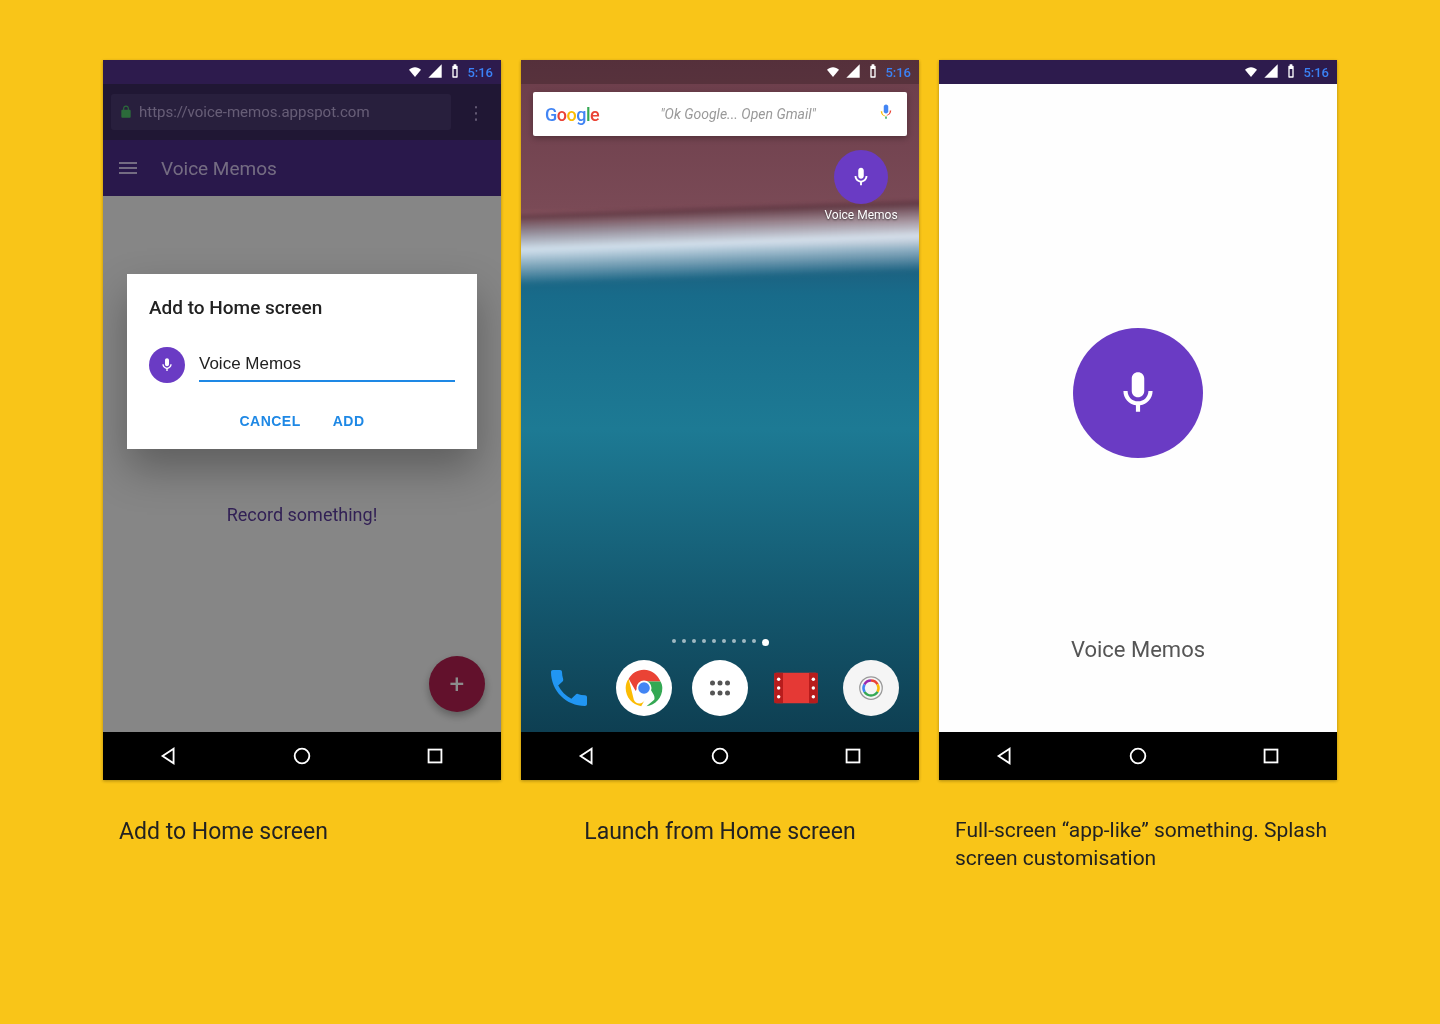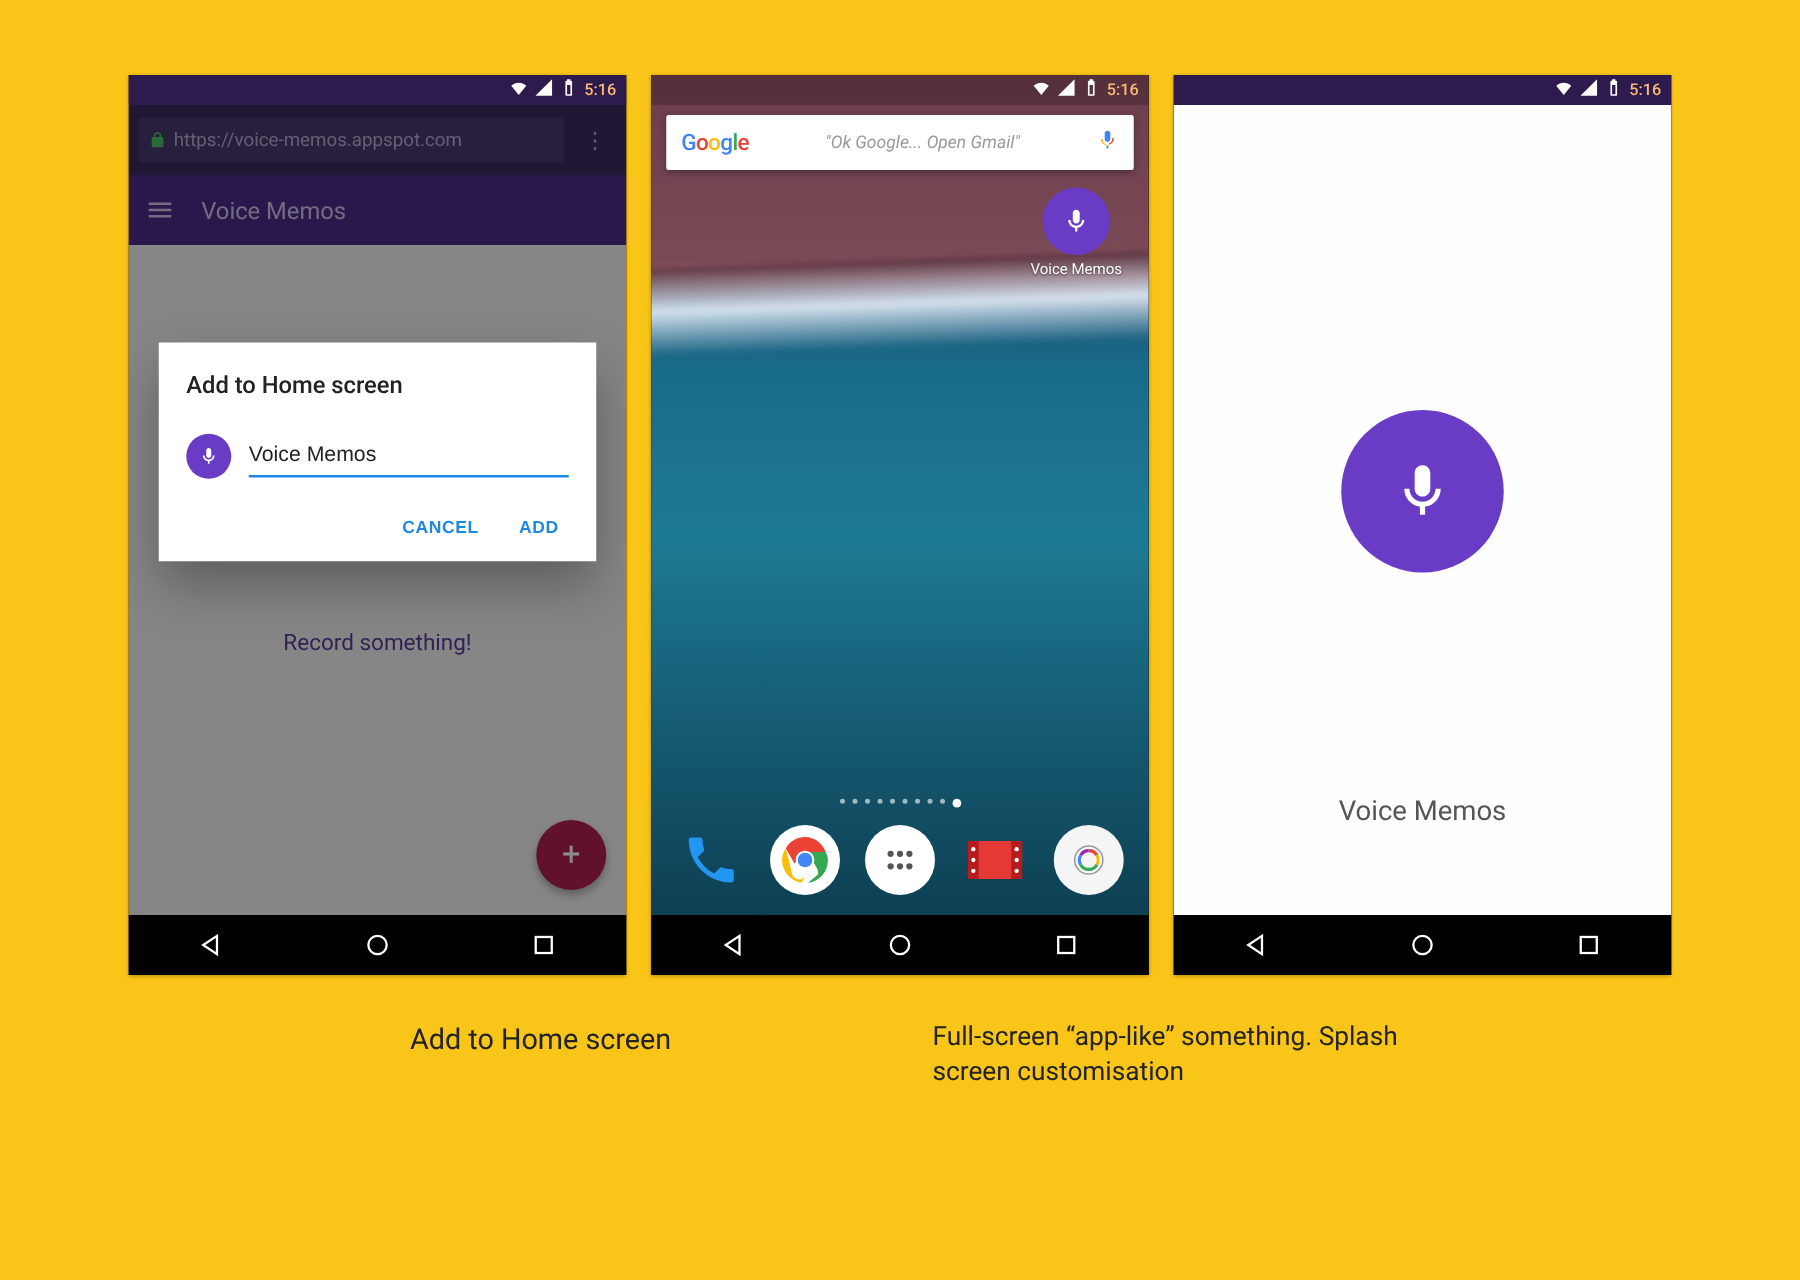--- a/index.html
+++ b/index.html
@@ -24,21 +24,21 @@
     display: flex;
     flex-direction: column;
     box-shadow: 0 1px 3px rgba(0,0,0,0.3);
   }
   .status-bar {
     height: 24px;
     display: flex;
     align-items: center;
     justify-content: space-between;
     padding: 0 8px;
-    color: #fdba74;
+    color: #3b82f6;
     font-size: 13px;
     font-weight: 500;
   }
   .status-bar.purple { background: #2d1b4d; }
   .status-icons {
     display: flex;
     align-items: center;
     gap: 4px;
   }
   .status-icons svg { width: 16px; height: 16px; fill: #fff; }
@@ -145,21 +145,21 @@
   .mic-icon-sm svg { width: 16px; height: 20px; fill: #fff; }
   .dialog-input {
     flex: 1;
     border: none;
     border-bottom: 2px solid #1e88e5;
     font-size: 17px;
     color: #222;
     padding: 6px 0;
     outline: none;
   }
-  .dialog-actions { display: flex; justify-content: flex-end; gap: 32px; padding: 8px 8px 10px; }
+  .dialog-actions { display: flex; justify-content: center; gap: 32px; padding: 8px 8px 10px; }
   .dialog-actions button {
     border: none; background: none;
     color: #1e88e5; font-size: 14px; font-weight: 600;
     letter-spacing: 0.5px; cursor: pointer;
   }
 
   
   .p2-status { background: rgba(0,0,0,0.2); position: absolute; top:0; left:0; right:0; z-index:5;}
   .wallpaper {
     position: absolute; inset: 0;
@@ -514,14 +514,15 @@
             <rect x="5" y="5" width="14" height="14"></rect>
           </svg>
         </div>
     </div>
   </div>
 
 </div>
 
 <div class="captions-row">
   <div class="caption">Add to Home screen</div>
+  <div class="caption center">Launch from Home screen</div>
   <div class="caption small">Full-screen “app-like” something. Splash screen customisation</div>
 </div>
 
 </body></html>

